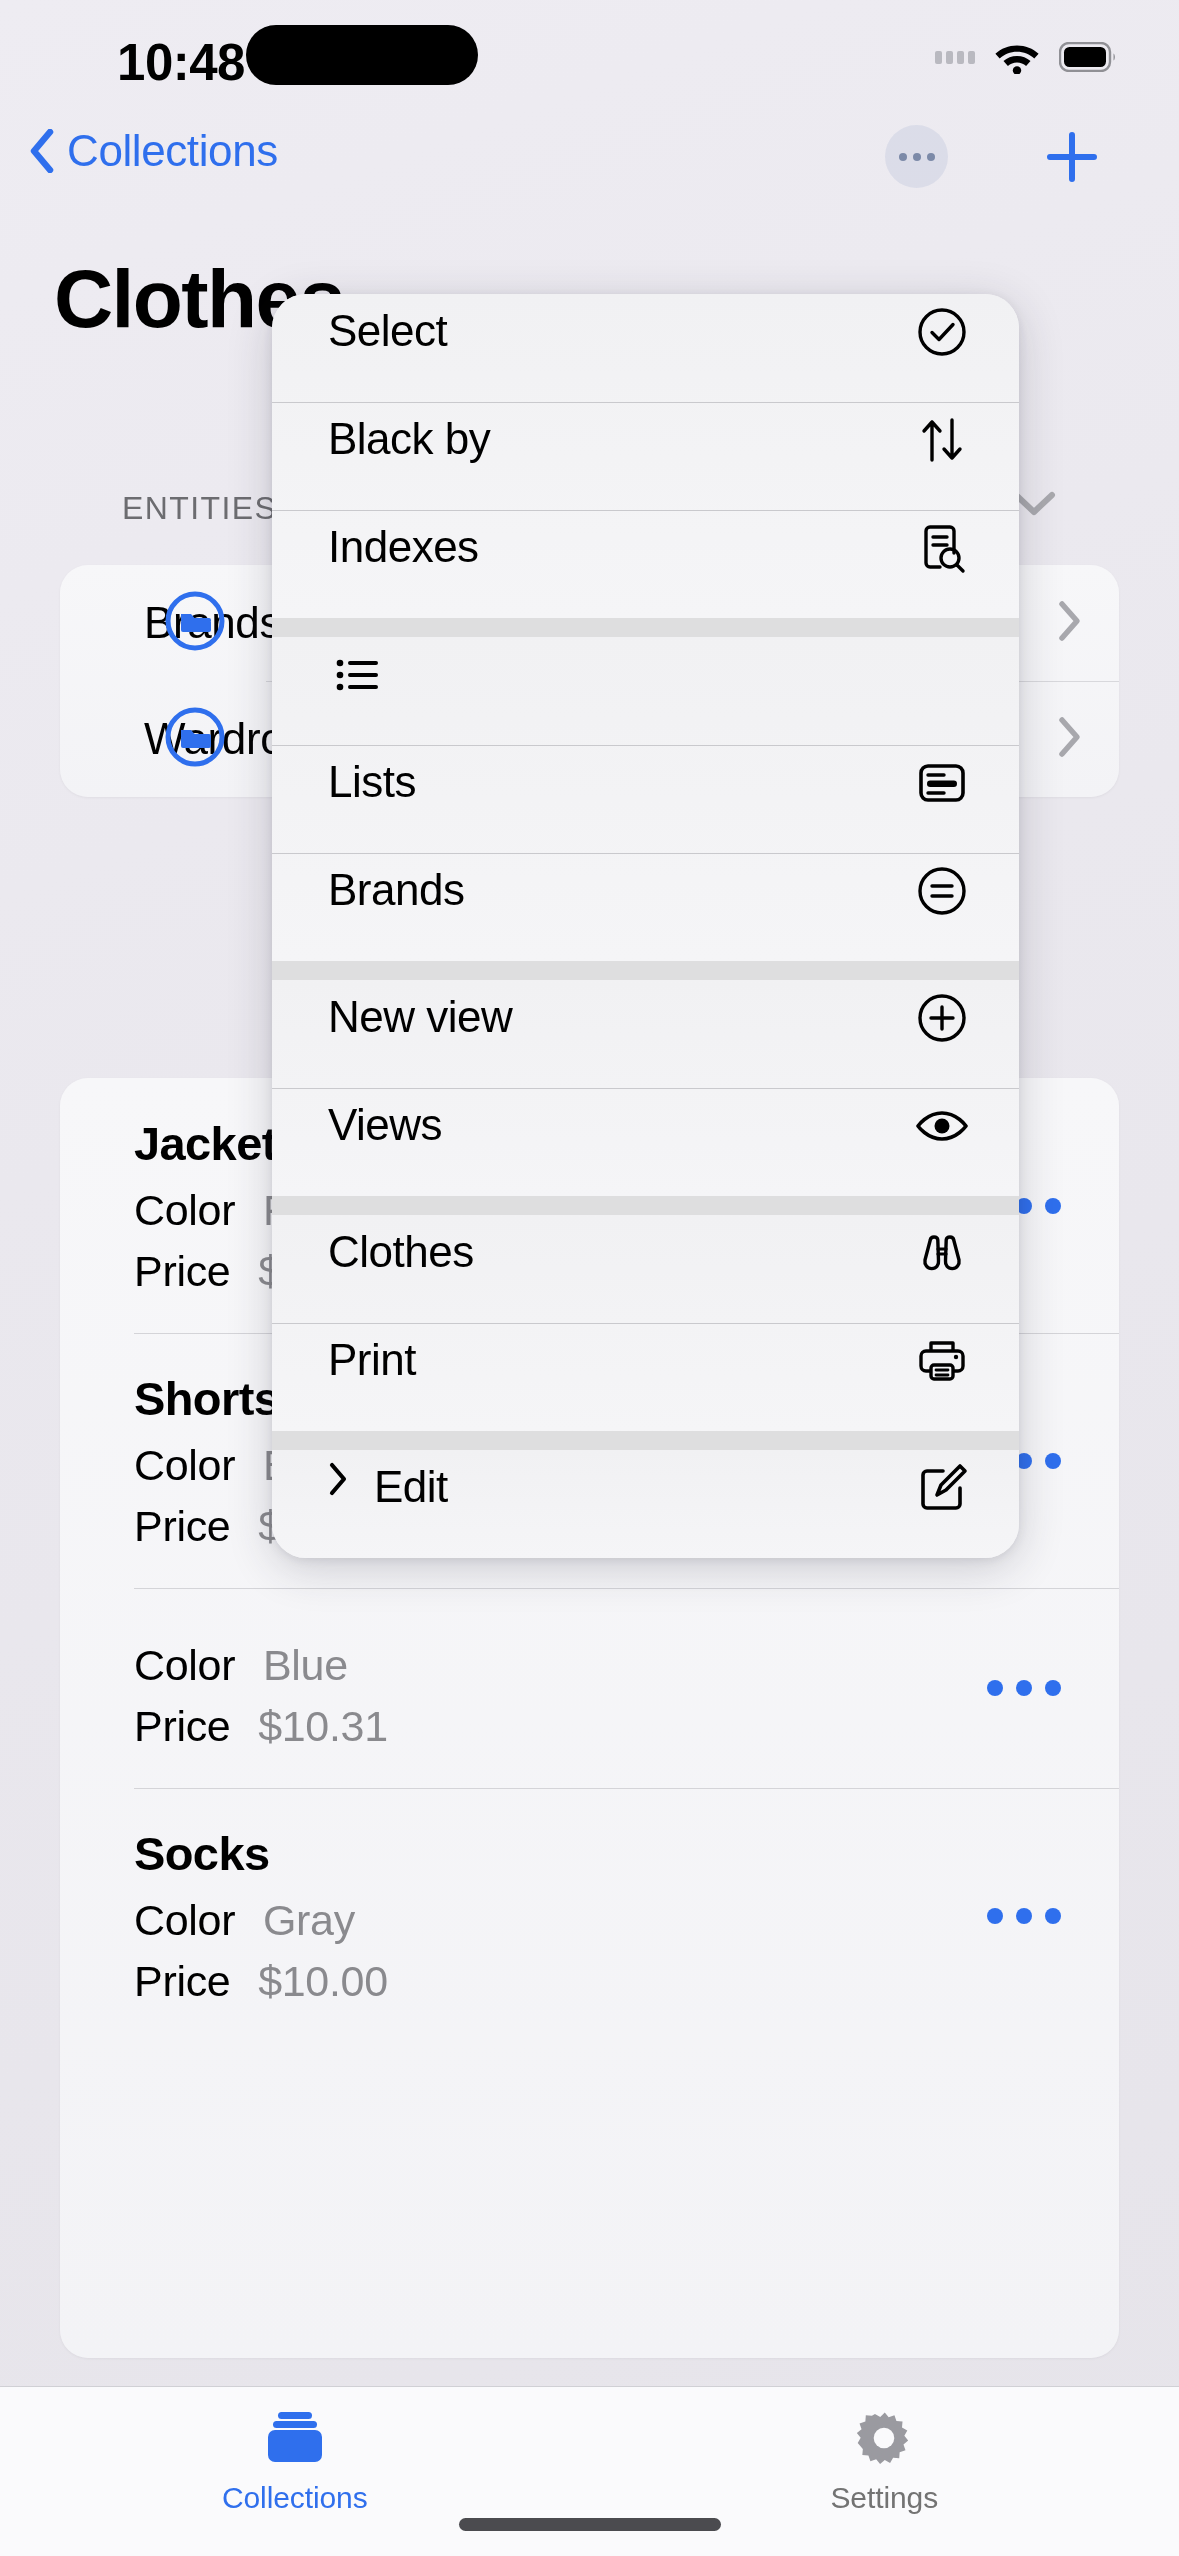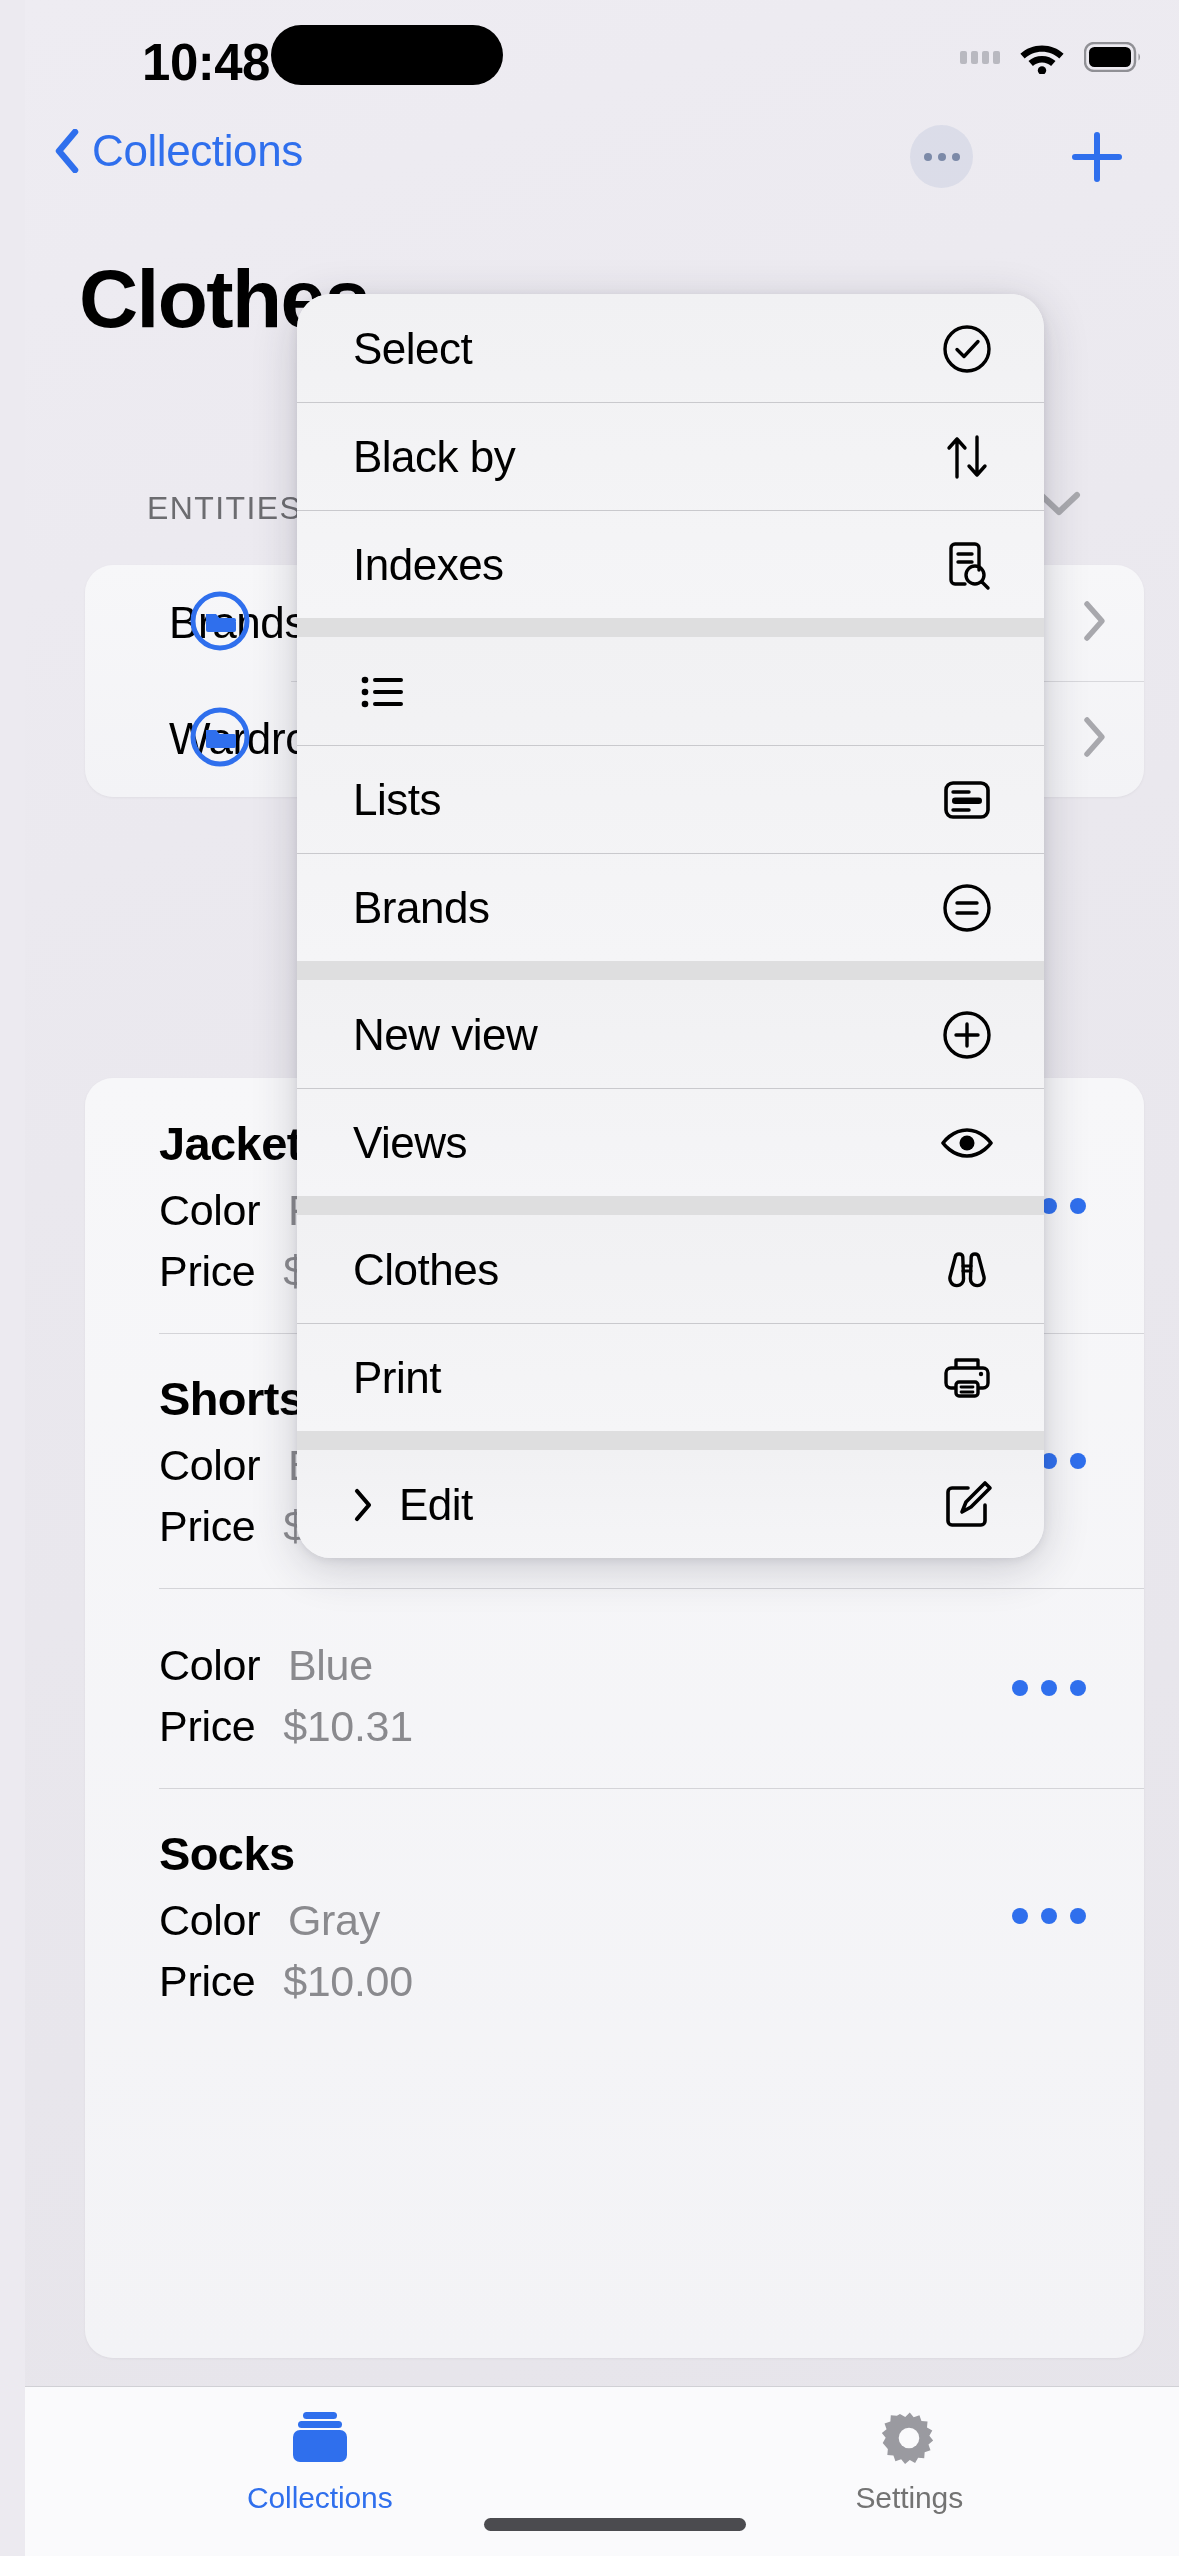--- a/index.html
+++ b/index.html
@@ -10,21 +10,20 @@
     background:#eceaf0;
     overflow:hidden;
     position:relative;
     -webkit-font-smoothing:antialiased;
   }
 
   
   #page {
     position:absolute; inset:0;
     background:linear-gradient(160deg,#eeecf2 0%,#eae8ee 40%,#e6e4ea 100%);
-    margin-left:25px;
   }
 
   
   .statusbar { position:absolute; top:0; left:0; width:1179px; height:130px; }
   .sb-time {
     position:absolute; left:86px; top:33px; width:190px;
     font-size:51px; font-weight:700; letter-spacing:-0.5px; color:#000;
     text-align:center;
   }
   .dyn-island {
@@ -118,22 +117,22 @@
   
   #ctx-menu {
     position:absolute; left:272px; top:294px; width:747px;
     border-radius:34px; overflow:hidden;
     background:#f4f4f6;
     box-shadow:0 10px 46px rgba(40,40,60,0.20), 0 2px 10px rgba(40,40,60,0.10);
   }
   .menu-group { background:linear-gradient(180deg,#f1f1f3 0%,#f5f5f7 100%); }
   .menu-sep { height:19px; background:#dededf; }
   .menu-item {
-    position:relative; height:108px; display:flex; align-items:center;
-    padding:2px 48px 0 56px; cursor:pointer;
+    position:relative; height:108px; display:flex; align-items:flex-start;
+    padding:12px 48px 0 56px; cursor:pointer;
   }
   .menu-item + .menu-item::before {
     content:""; position:absolute; left:0; right:0; top:0; height:1px; background:#c9c9cd;
   }
   .mi-chev { width:20px; height:34px; margin-right:26px; flex:0 0 auto; }
   .mi-label { font-size:44px; color:#000; letter-spacing:-0.5px; flex:1; }
   .mi-icon { flex:0 0 auto; width:58px; display:flex; justify-content:center; }
 </style>
 </head>
 <body>

